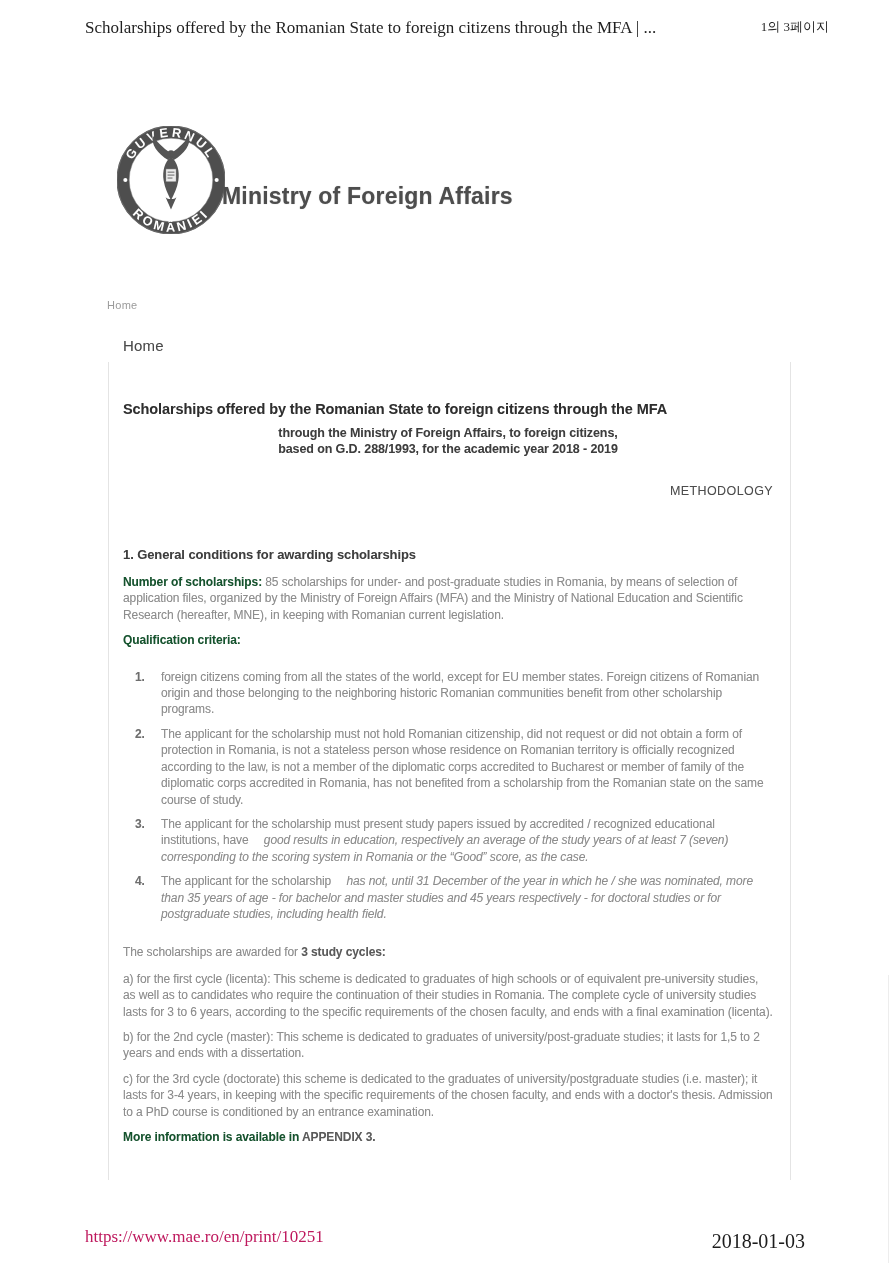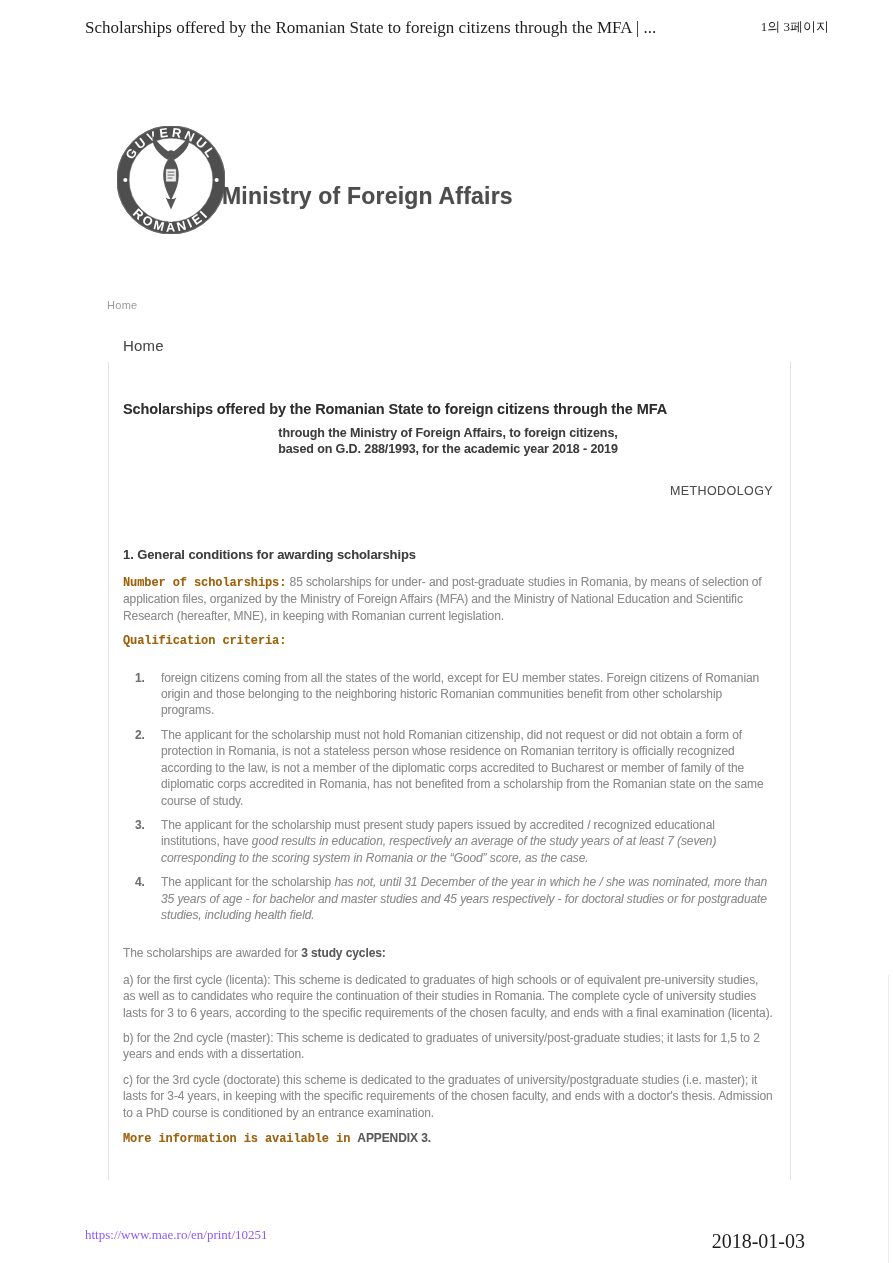--- a/index.html
+++ b/index.html
@@ -18,21 +18,21 @@
     font-size: 17px; color: #1f1f1f; white-space: nowrap;
   }
   .print-header-right {
     position: absolute; top: 18px; right: 64px;
     font-family: "Liberation Serif", serif;
     font-size: 13px; color: #1f1f1f; white-space: nowrap;
   }
   .print-footer-url {
     position: absolute; top: 1227px; left: 85px;
     font-family: "Liberation Serif", serif;
-    font-size: 13px; color: #8b5cf6;
+    font-size: 17px; color: #be185d;
   }
   .print-footer-date {
     position: absolute; top: 1230px; right: 88px;
     font-family: "Liberation Serif", serif;
     font-size: 20px; color: #1c1c1c;
   }
   
   .seal { position: absolute; top: 126px; left: 117px; width: 108px; height: 108px; }
   .ministry-title {
     position: absolute; top: 183px; left: 222px;
@@ -68,28 +68,28 @@
   }
   .methodology {
     text-align: right; font-size: 12.5px; font-weight: 400;
     color: #4c4c4c; letter-spacing: 0.4px; margin: 0 0 47px 0;
   }
   .section-heading {
     font-size: 13px; font-weight: 700; color: #3d3d3d;
     margin: 0 0 11px 0;
   }
   .para { margin: 0 0 9px 0; }
-  .lead-bold { font-weight: 700; color: #a16207; font-family: Liberation Mono, monospace; }
+  .lead-bold { font-weight: 700; color: #14532d; }
   .dark-bold { font-weight: 700; color: #5a5a5a; }
   .criteria { margin: 20px 0 0 0; padding: 0 0 0 12px; list-style: none; }
   .criteria li { display: flex; margin-bottom: 8px; }
   .criteria .num { flex: 0 0 26px; width: 26px; color: #6e6e6e; font-weight: 700; }
   .criteria .item-text { flex: 1; }
   .cycles-intro { margin: 22px 0 10px 0; }
-  em { font-style: italic; }
+  em { font-style: italic; margin-left: 12px; }
 </style>
 </head>
 <body>
 
 <div class="print-header-left">Scholarships offered by the Romanian State to foreign citizens through the MFA | ...</div>
 <div class="print-header-right">1의 3페이지</div>
 
 <div class="seal">
   <svg viewBox="0 0 110 110" width="108" height="108">
     <circle cx="55" cy="55" r="49" fill="none" stroke="#4e4e4e" stroke-width="13"></circle>

